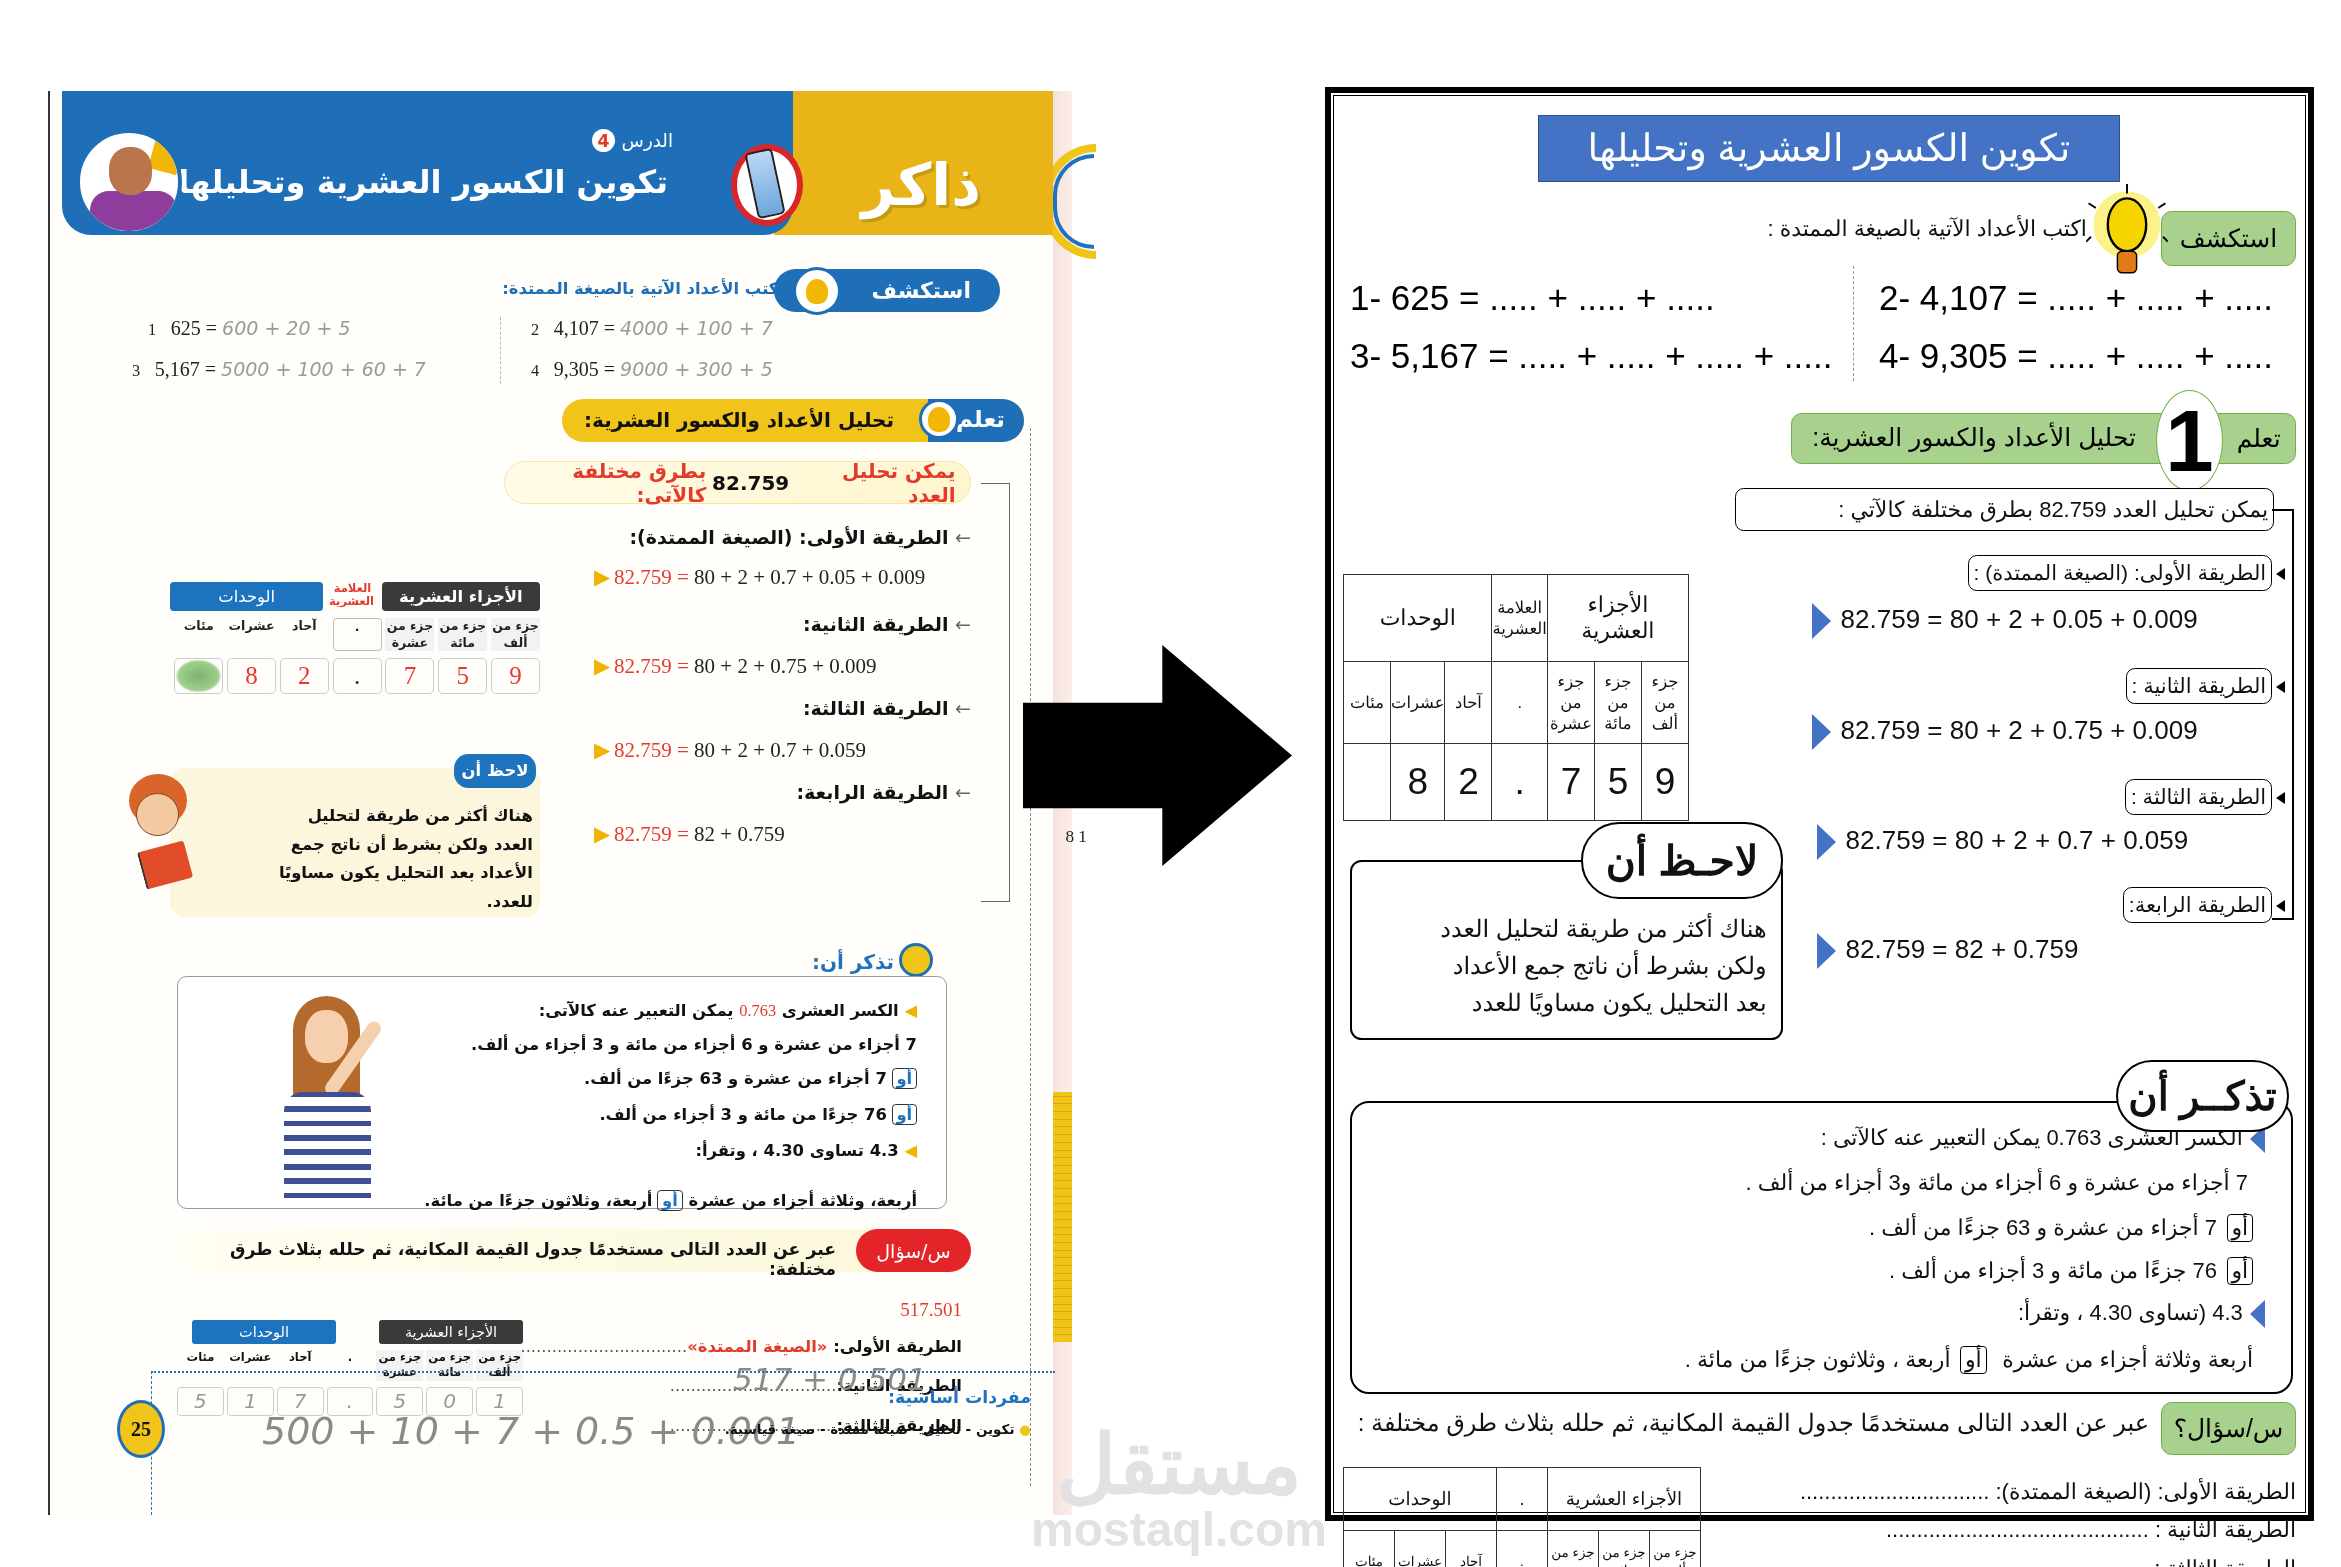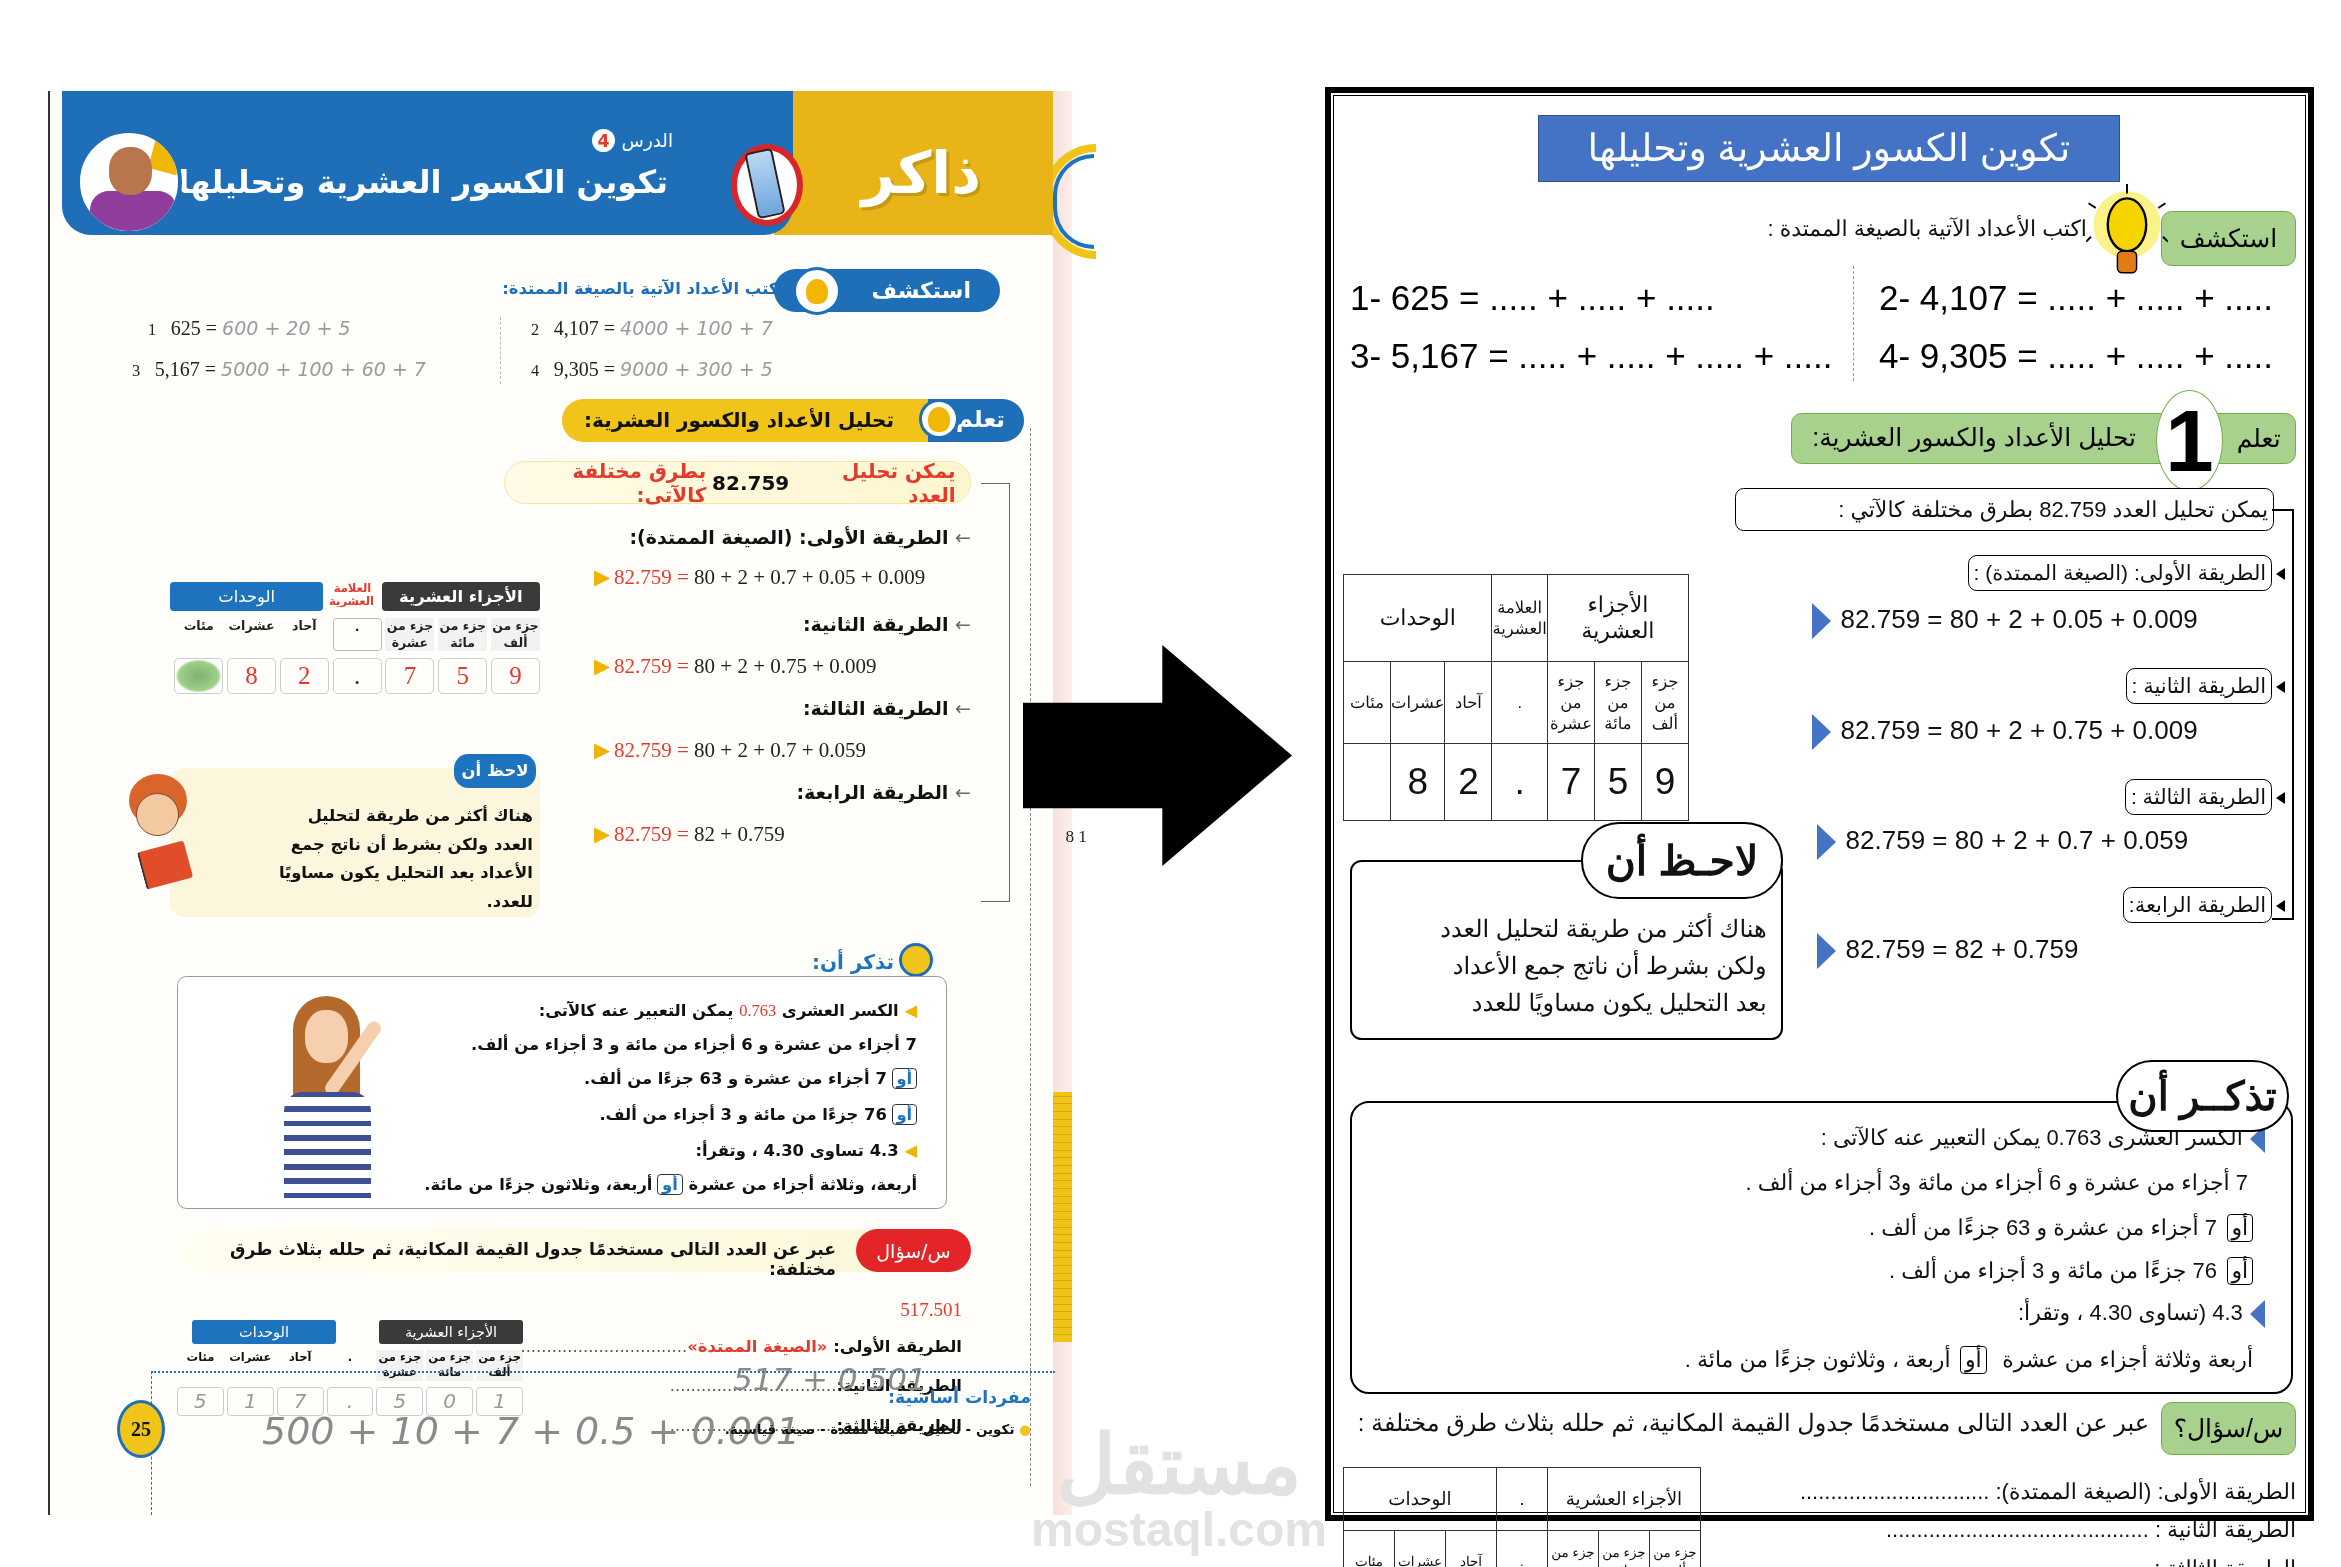--- a/index.html
+++ b/index.html
@@ -16,21 +16,21 @@
     background: linear-gradient(90deg, #f6e1dc, #fbeeea); }
   .book .gutter-ring { position: absolute; right: -43px; top: 53px; width: 53px; height: 115px;
     border: 8.7px solid #f0c419; border-right: none; border-radius: 58px 0 0 58px; }
   .book .gutter-ring::after { content:""; position:absolute; inset:1.9px; border: 4.8px solid #1e73be; border-right:none; border-radius: 53px 0 0 53px; }
   .book .side-bar { position: absolute; right: -19px; top: 1001px; width: 19px; height: 250px;
     background: repeating-linear-gradient(0deg, #f0c419 0 6.7px, #d9a90a 6.7px 7.7px); }
   .book .side-num { position:absolute; right:-34px; top: 736px; font-family:"Liberation Serif", serif; font-size:17.3px; color:#222; }
 
   .bk-header { position: absolute; top: 0; right: 0; width: 1005px; height: 144px; }
   .bk-yellow { position:absolute; top:0; right:0; width: 279px; height: 144px; background: #e8b418; }
-  .bk-yellow .dhakir { position:absolute; right: 72px; top: 48px; font-size: 58px; font-weight: 900;
+  .bk-yellow .dhakir { position:absolute; right: 72px; top: 60px; font-size: 58px; font-weight: 900;
     color: #fff; font-family: "DejaVu Sans", sans-serif; text-shadow: 2.9px 2.9px 0 #c49b10; margin-left: 17px; }
   .bk-blue { position:absolute; top:0; right: 260px; width: 731px; height: 144px; background: #1e6fb8;
     border-radius: 0 0 29px 29px; }
   .bk-blue .lesson { position:absolute; right: 120px; top: 38px; font-size: 18.3px; color:#fff; display:flex; align-items:center; gap: 6.7px; }
   .bk-blue .lesson .num { width: 23px; height: 23px; border-radius:50%; background:#fff; color:#e23b2e;
     font-weight: 900; display:flex; align-items:center; justify-content:center; font-size: 17.3px; }
   .bk-blue .title { position:absolute; right: 125px; top: 72px; font-size: 32px; font-weight: 700; color:#fff; }
   .bk-phone { position:absolute; right: 250px; top: 53px; width: 72px; height: 82px; border-radius: 50%;
     background:#fff; border: 6.7px solid #d8262a; }
   .bk-phone::after { content:""; position:absolute; left: 14.4px; top: 0px; width: 24px; height: 63px; border-radius: 4.8px;
@@ -326,21 +326,21 @@
       <div class="hair"></div>
         <div class="arm"></div>
         <div class="shirt"></div>
         <div class="face"></div>
     </div>
     <div class="line" style="top:24px;"><span class="tri">◀</span> <span>الكسر العشرى</span> <span class="red">0.763</span> <span>يمكن التعبير عنه كالآتى:</span></div>
     <div class="line" style="top:58px;">7 أجزاء من عشرة و 6 أجزاء من مائة و 3 أجزاء من ألف.</div>
     <div class="line" style="top:91px;"><span class="or">أو</span><span>7 أجزاء من عشرة و 63 جزءًا من ألف.</span></div>
     <div class="line" style="top:127px;"><span class="or">أو</span><span>76 جزءًا من مائة و 3 أجزاء من ألف.</span></div>
     <div class="line" style="top:164px;"><span class="tri">◀</span> <span>4.3 تساوى 4.30 ، وتقرأ:</span></div>
-    <div class="line" style="top:197px;"><span>أربعة، وثلاثة أجزاء من عشرة</span> <span class="or">أو</span><span>أربعة، وثلاثون جزءًا من مائة.</span></div>
+    <div class="line" style="top:213px;"><span>أربعة، وثلاثة أجزاء من عشرة</span> <span class="or">أو</span><span>أربعة، وثلاثون جزءًا من مائة.</span></div>
   </div>
 
   <div class="bk-q">
     <div class="tag">س/سؤال</div>
     <div class="txt">عبر عن العدد التالى مستخدمًا جدول القيمة المكانية، ثم حلله بثلاث طرق مختلفة:</div>
   </div>
   <div class="bk-q-num">517.501</div>
 
   <div class="bk-table2">
     <div class="heads">

